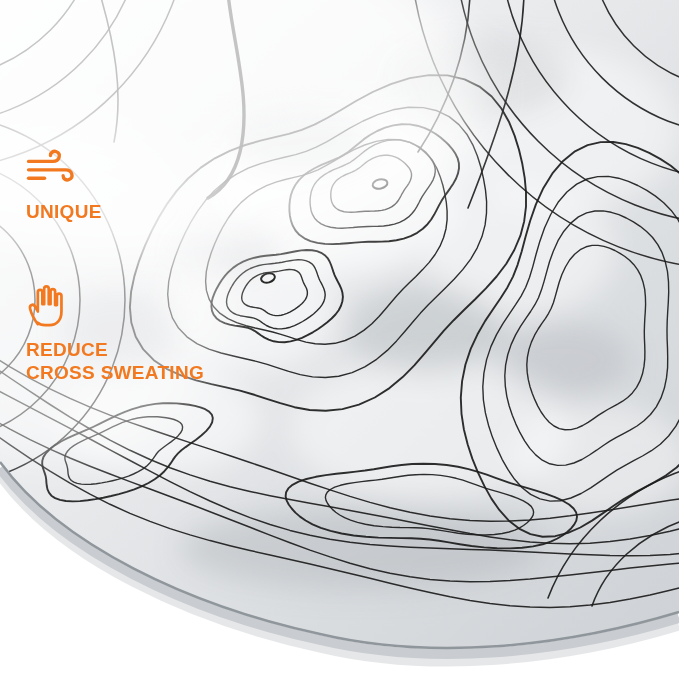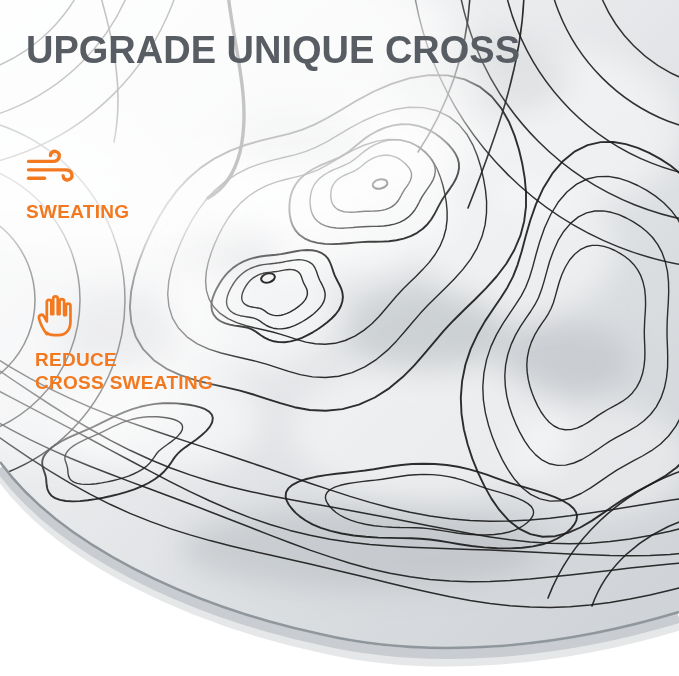--- a/index.html
+++ b/index.html
@@ -13,21 +13,21 @@
   .scene{position:absolute;left:0;top:0;z-index:1;}
   .headline{
     position:absolute;left:26px;top:24px;z-index:3;
     font-weight:bold;font-size:38px;line-height:52px;
     letter-spacing:0px;
   }
   .feature{position:absolute;left:26px;z-index:3;}
   .feature .ficon{display:block;margin-bottom:8px;}
   .ftext{font-weight:bold;font-size:19px;line-height:23px;letter-spacing:.3px;}
   .f1{top:146px;}
-  .f2{top:292px;margin-left:9px;}
+  .f2{top:282px;}
 </style>
 </head>
 <body>
 
 <div class="stage">
 
   <svg class="scene" width="679" height="676" viewBox="0 0 679 676" xmlns="http://www.w3.org/2000/svg">
     <defs>
       <linearGradient id="padGrad" x1="0" y1="0" x2="1" y2="1">
         <stop offset="0%" stop-color="#fafbfb"></stop>
@@ -119,31 +119,30 @@
         <ellipse cx="150" cy="90" rx="330" ry="170" fill="#ffffff" opacity="0.72"></ellipse>
         <ellipse cx="60" cy="290" rx="170" ry="170" fill="#ffffff" opacity="0.5"></ellipse>
       </g>
     </g>
 
     <path d="M679 618 C560 654 430 666 320 640 C190 612 60 551 0 468" stroke="#c9ccd0" stroke-width="10" fill="none"></path>
     <path d="M679 612 C560 648 430 660 320 634 C190 606 60 545 0 462" stroke="#8f969c" stroke-width="2.5" fill="none"></path>
   </svg>
 
   <div class="headline" style="color: rgb(88, 93, 100);">
-    <div>UPGRADE UNIQUE CROSS</div>
   </div>
 
   <div class="feature f1" style="color: rgb(242, 121, 31);">
     <svg class="ficon" width="54" height="46" viewBox="0 0 64 46" fill="none" stroke="currentColor" stroke-width="4" stroke-linecap="round">
       <path d="M3 14 L32 14 C40 14 42 5 36 2.5 C32.5 1 29 3.5 29 7"></path>
       <path d="M3 24 L47 24 C55 24 57 33 51 35.5 C47.5 37 44 34.5 44 31"></path>
       <path d="M3 34 L22 34"></path>
     </svg>
     <div class="ftext">
-      <div>SWEATING</div>
+      <div>UNIQUE</div>
     </div>
   </div>
 
   <div class="feature f2" style="color: rgb(242, 121, 31);">
     <svg class="ficon" width="40" height="48" viewBox="0 0 44 52" fill="none" stroke="currentColor" stroke-width="3" stroke-linecap="round" stroke-linejoin="round">
       <path d="M13 46 C10 42 6 35 4.5 29 C3.5 25 8 23 10 26.5 L13 32 L13 11 C13 7.5 18 7.5 18 11 L18 24 L20 24 L20 7 C20 3.5 25 3.5 25 7 L25 24 L27 24 L27 10 C27 6.5 32 6.5 32 10 L32 25 L34 25 L34 15 C34 11.5 39 11.5 39 15 L39 32 C39 41 34 47 26 47 L21 47 C17.5 47 15 46.5 13 44.5 Z"></path>
     </svg>
     <div class="ftext">
       <div>REDUCE</div>
       <div>CROSS SWEATING</div>

